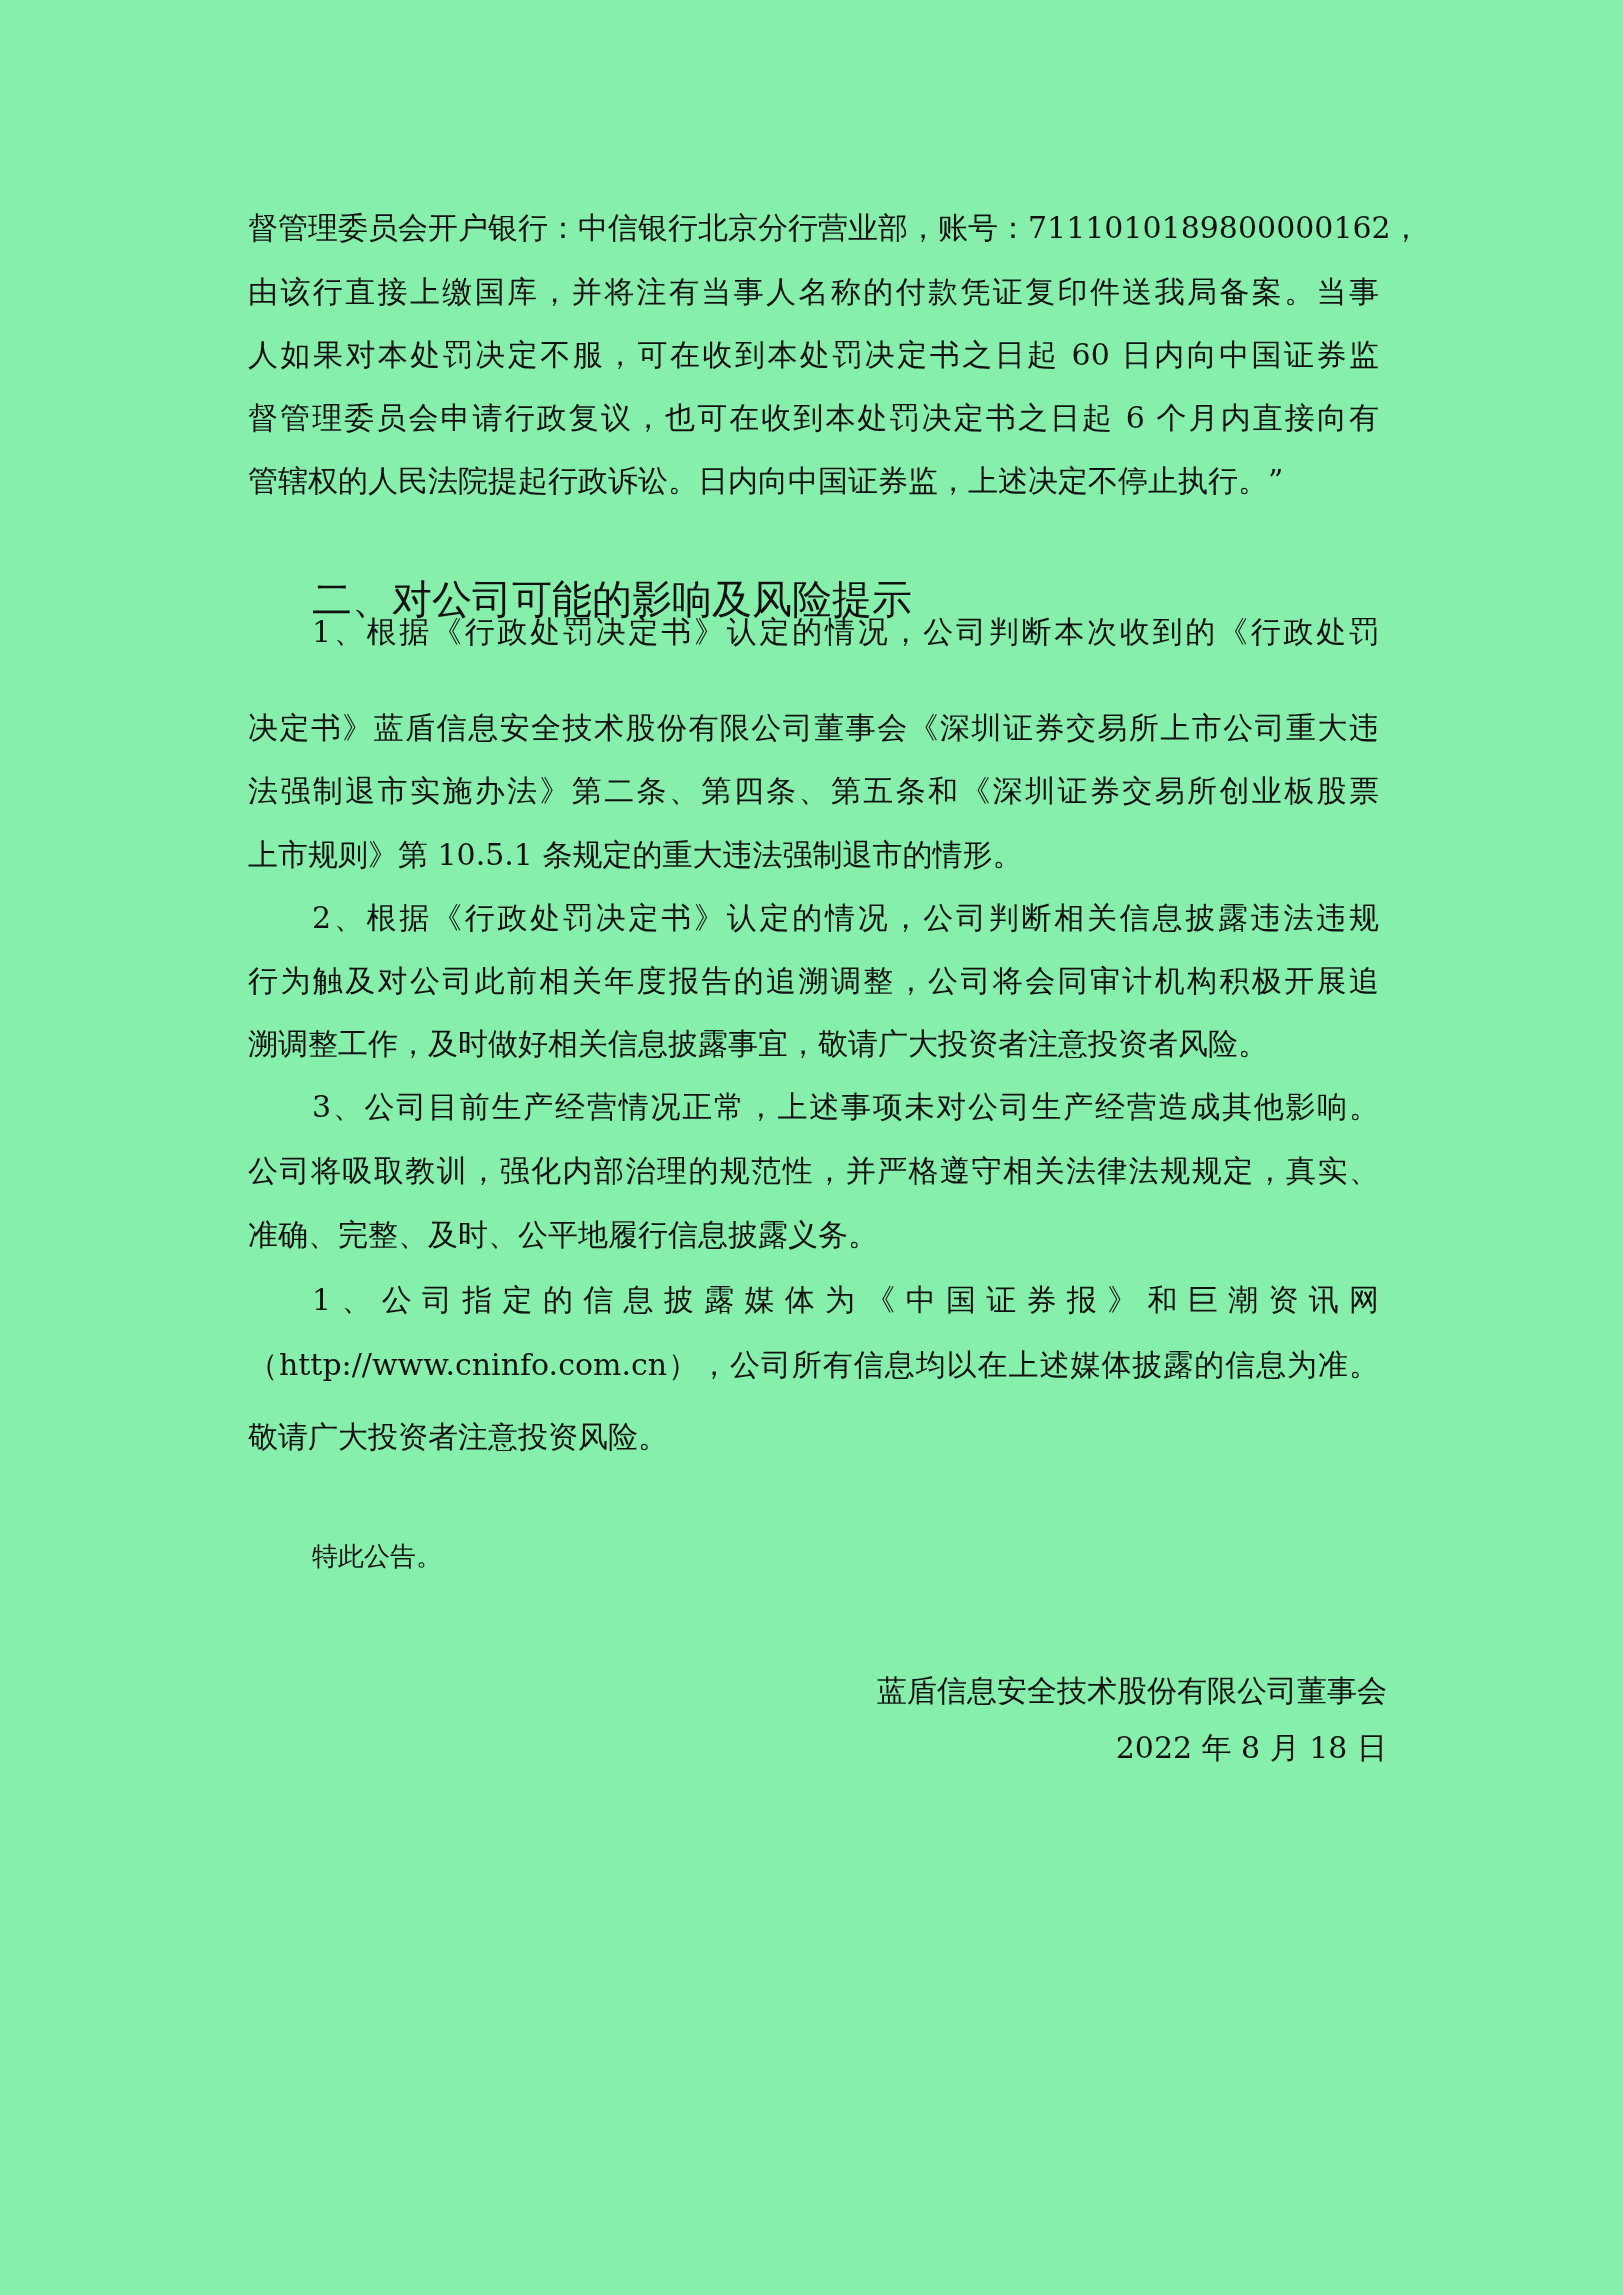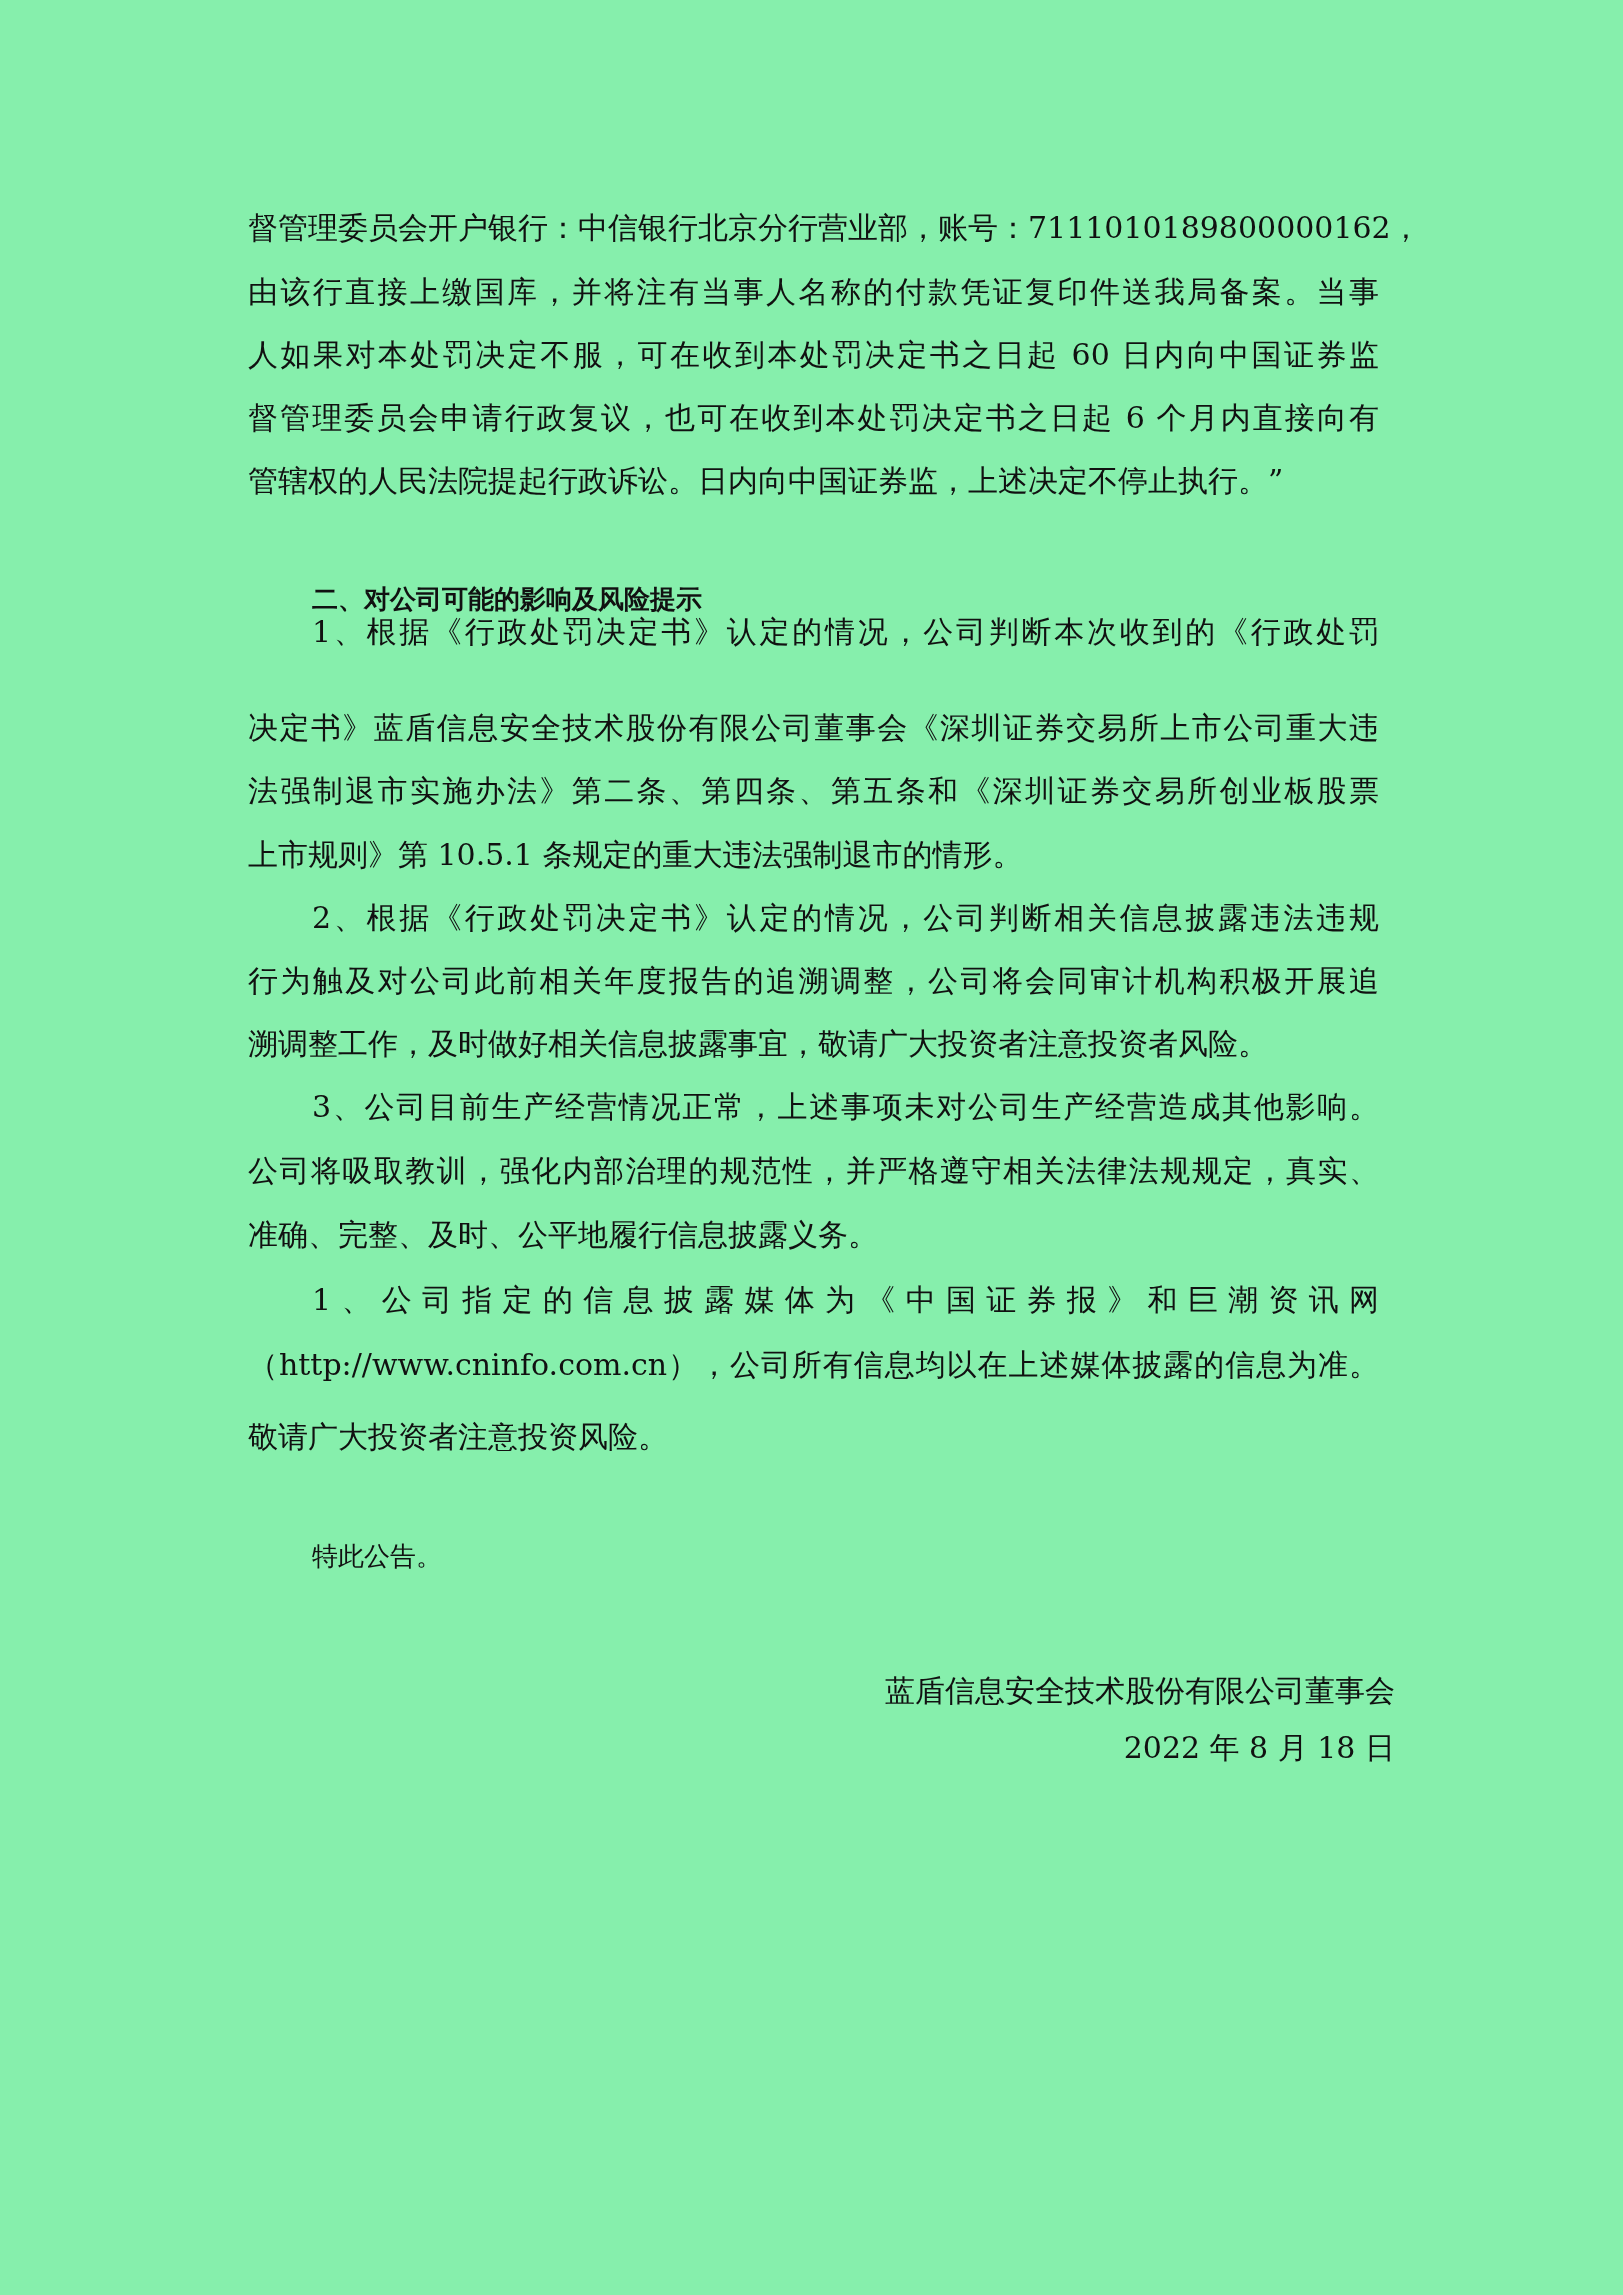--- a/index.html
+++ b/index.html
@@ -14,24 +14,24 @@
     height: 63px; line-height: 63px;
     font-size: 30px; white-space: nowrap;
     text-align: justify; text-align-last: justify;
     letter-spacing: 0;
   }
   .line.last { text-align-last: left; }
   .line.indent { left: 312px; width: 1067px; }
   .heading {
     position: absolute; left: 312px; height: 63px; line-height: 63px;
     font-family: "DejaVu Sans", "Liberation Sans", sans-serif;
-    font-weight: bold; font-size: 26px; white-space: nowrap;
+    font-weight: normal; font-size: 40px; white-space: nowrap;
   }
   .closing { position: absolute; left: 312px; height: 63px; line-height: 63px; font-size: 26px; white-space: nowrap; }
-  .right { position: absolute; right: 228px; height: 63px; line-height: 63px; font-size: 30px; white-space: nowrap; text-align: center; }
+  .right { position: absolute; right: 236px; height: 63px; line-height: 63px; font-size: 30px; white-space: nowrap; text-align: center; }
 </style>
 </head>
 <body>
 
 <div class="page">
 
   <div class="line" style="top:196px">督管理委员会开户银行：中信银行北京分行营业部，账号：7111010189800000162，</div>
   <div class="line" style="top:260px">由该行直接上缴国库，并将注有当事人名称的付款凭证复印件送我局备案。当事</div>
   <div class="line" style="top:323px">人如果对本处罚决定不服，可在收到本处罚决定书之日起 60 日内向中国证券监</div>
   <div class="line" style="top:386px">督管理委员会申请行政复议，也可在收到本处罚决定书之日起 6 个月内直接向有</div>

